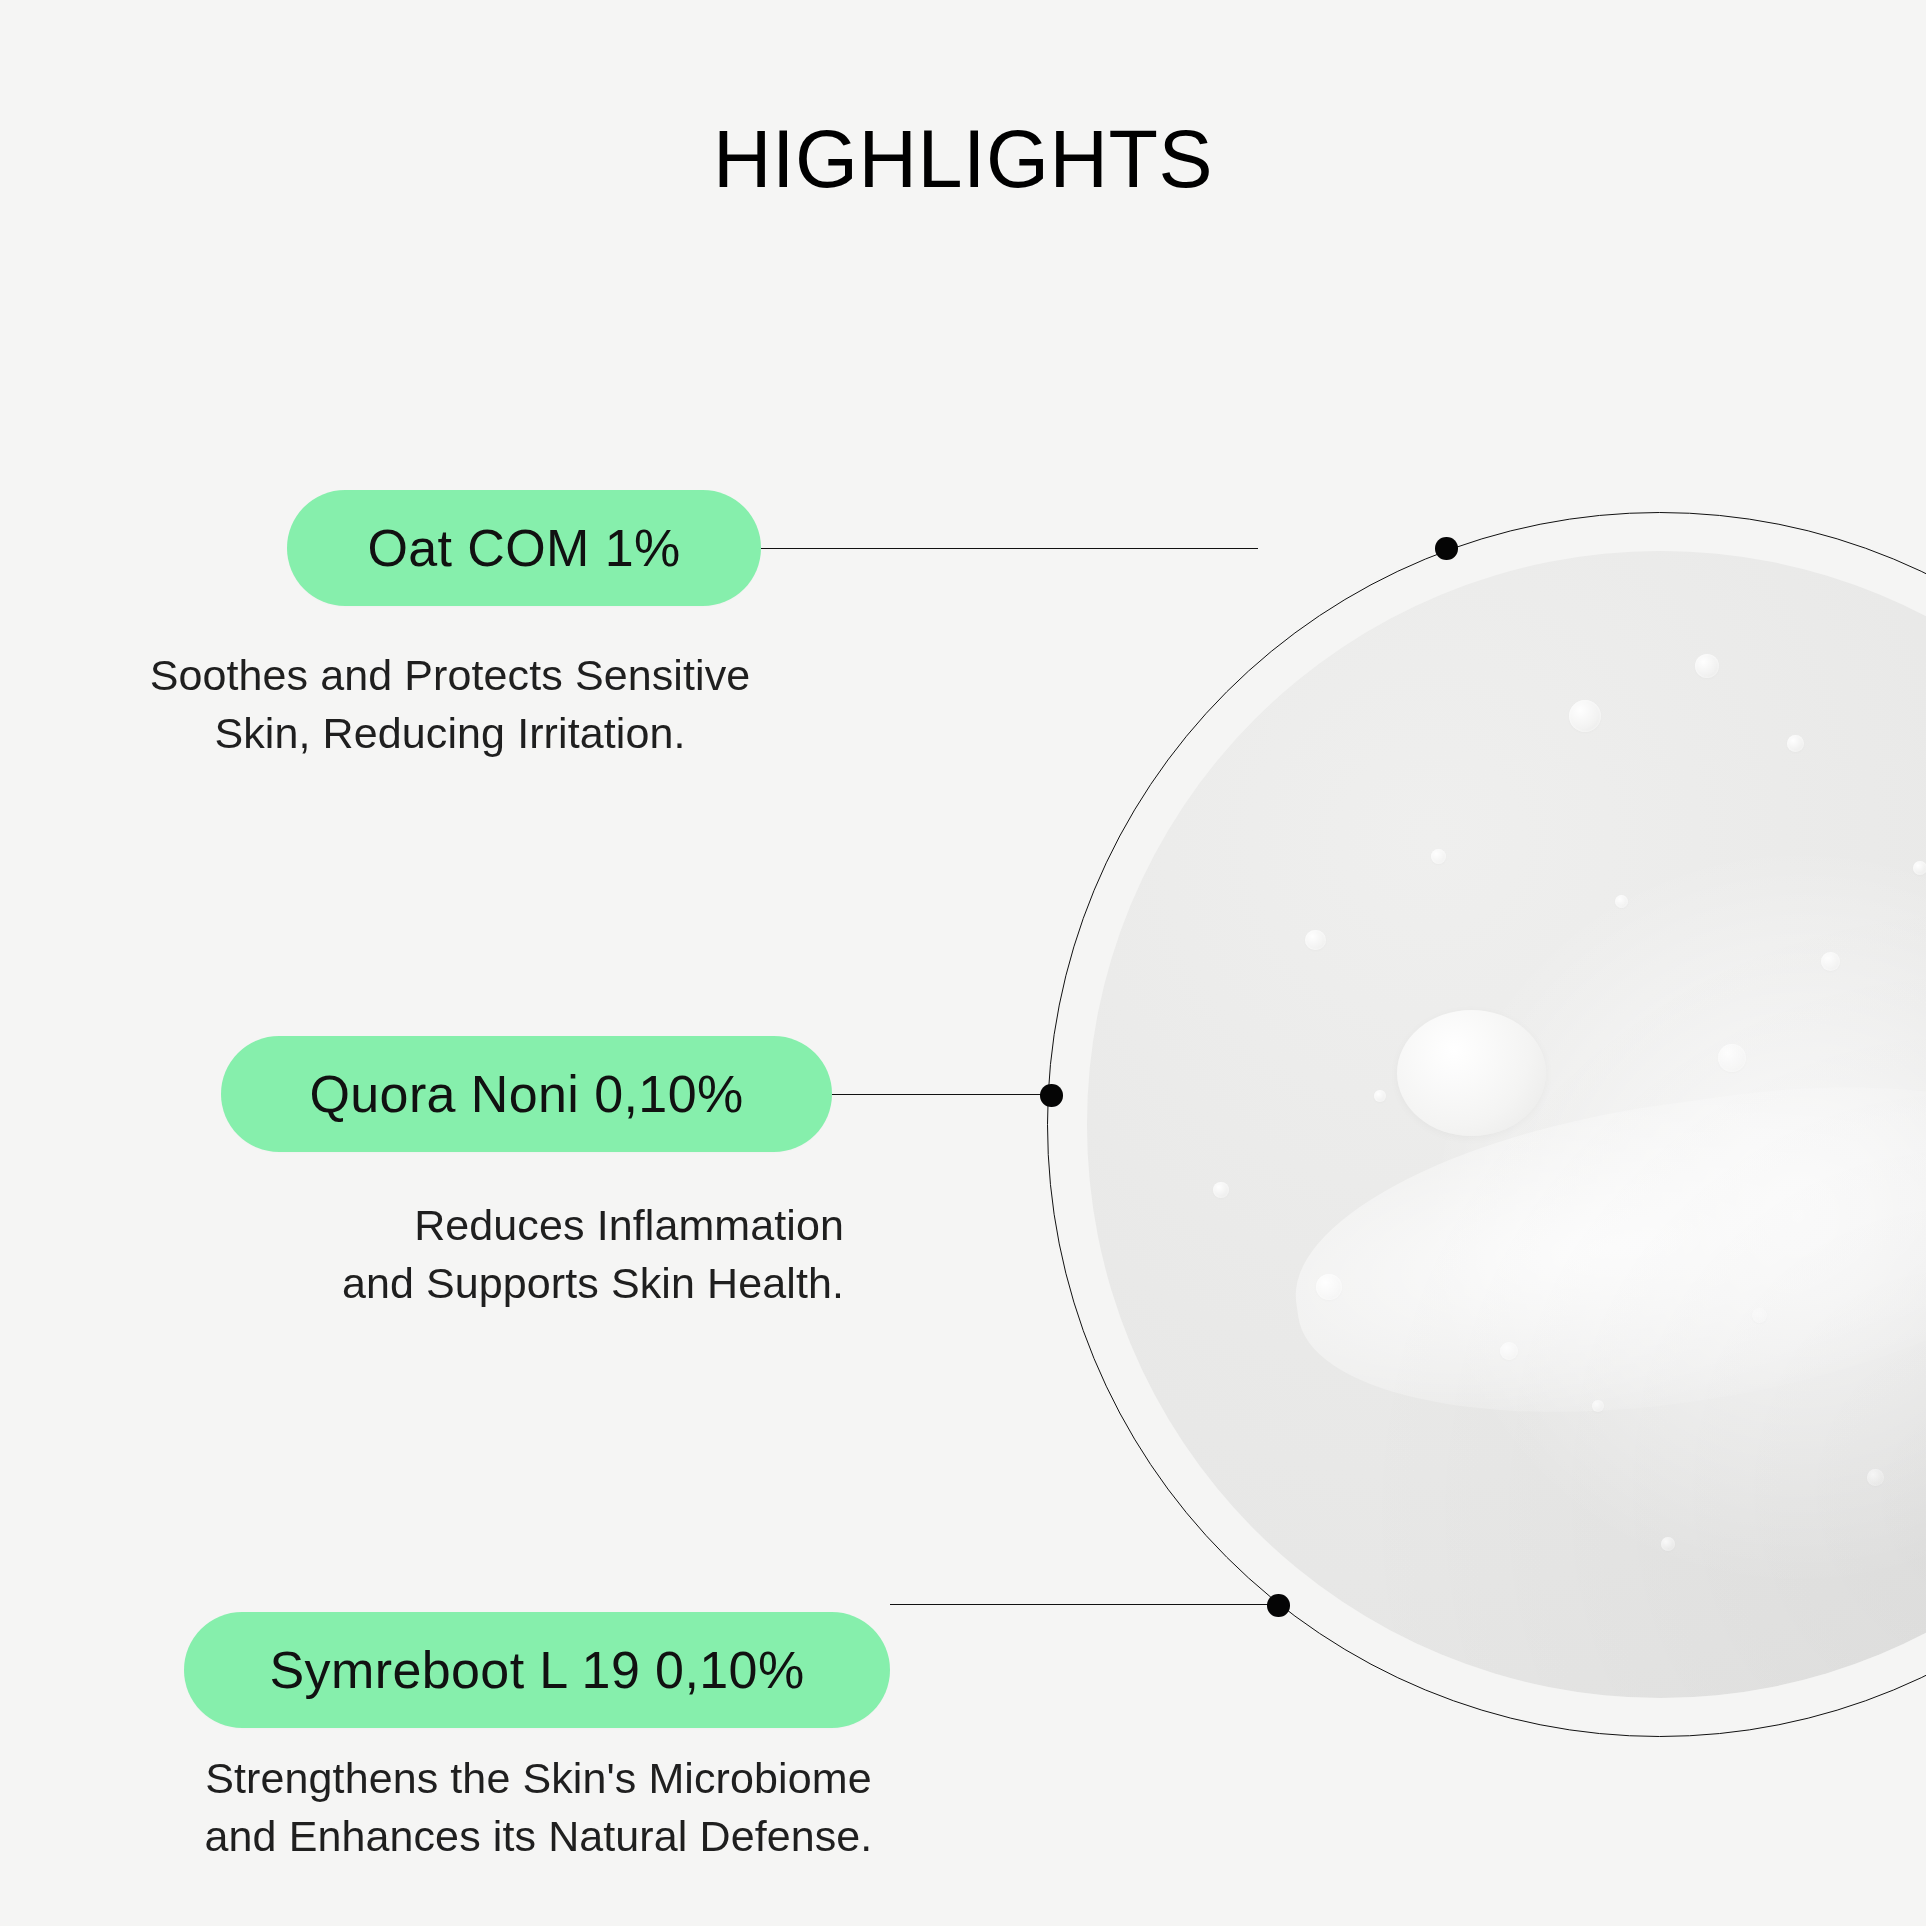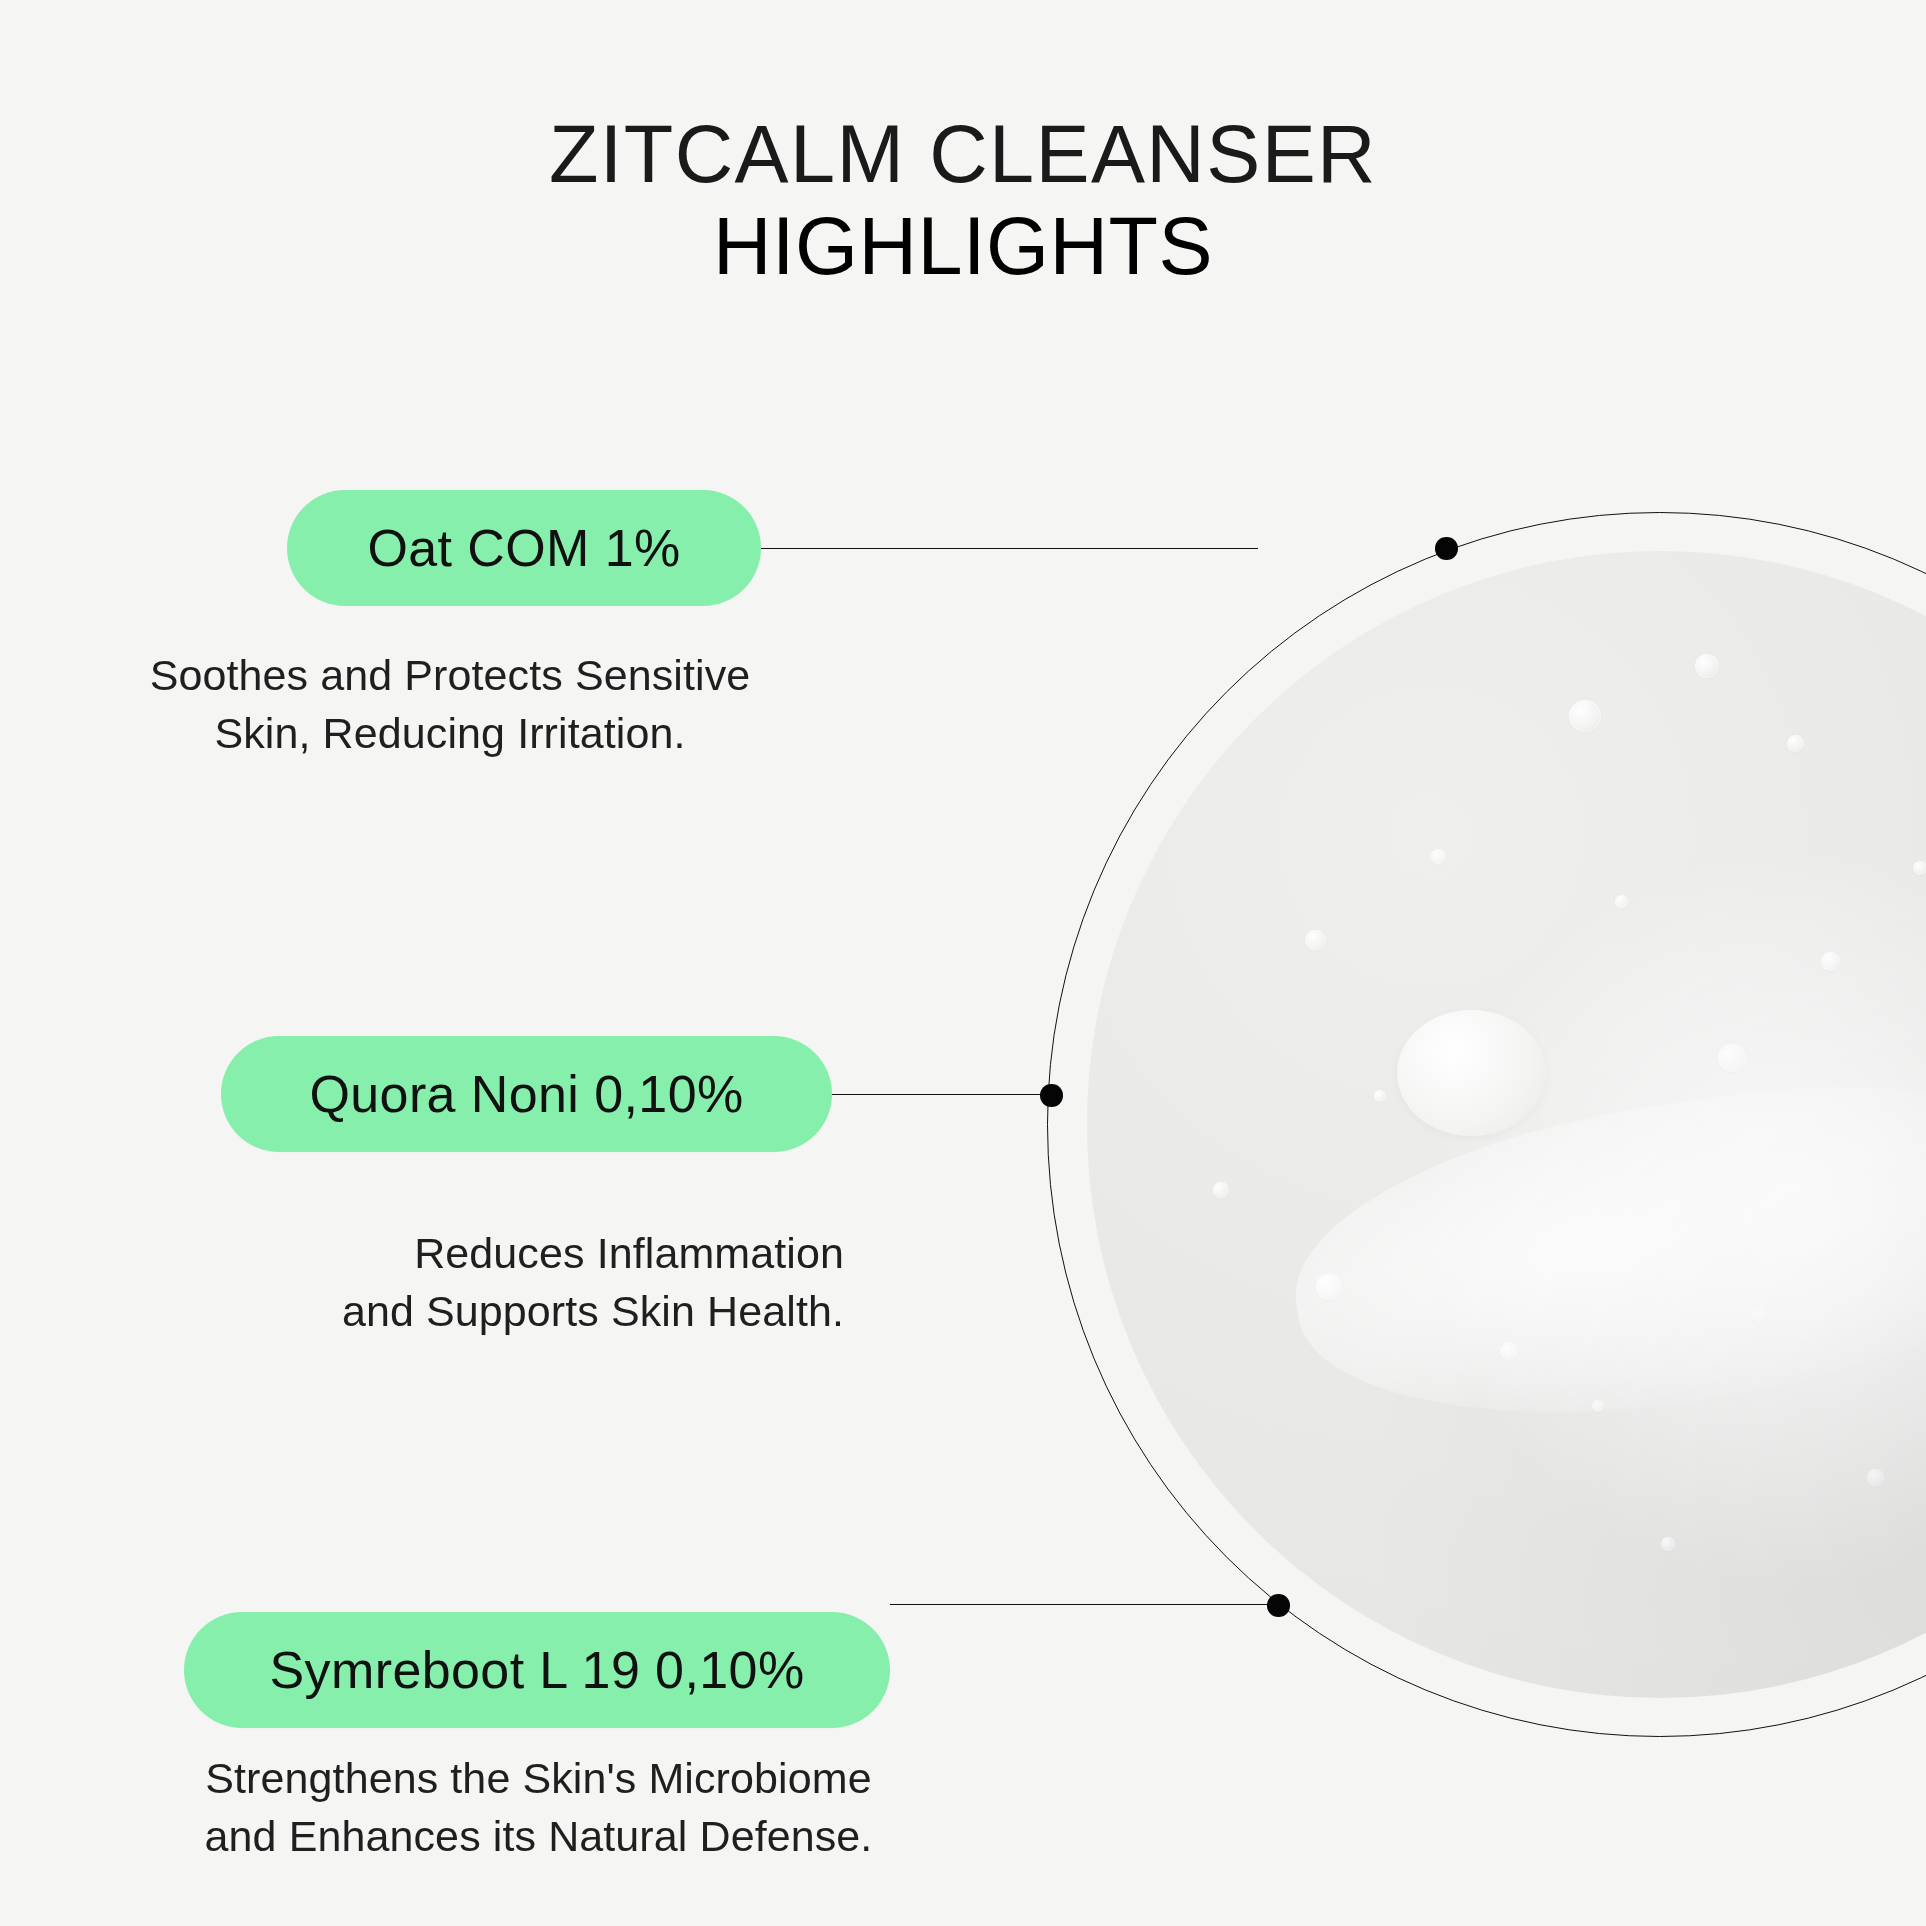--- a/index.html
+++ b/index.html
@@ -156,21 +156,20 @@
   }
   .desc.center { text-align: center; }
   .desc.right  { text-align: right; }
 </style>
 </head>
 <body>
 
 <div id="poster">
 
   <div class="heading-block">
-    <span class="heading-line-1">ZITCALM CLEANSER</span>
     <span class="heading-line-2">HIGHLIGHTS</span>
   </div>
 
   <div class="circle-outline"></div>
 
   <div class="product-disc">
     <div class="gel-streak"></div>
     <div class="gel-blob"></div>
     <div class="bubble" style="left:53%;top:9%;width:24px;height:24px;"></div>
     <div class="bubble" style="left:42%;top:13%;width:32px;height:32px;"></div>
@@ -204,21 +203,21 @@
 
   <div class="pill" style="left:287px; top:490px; width:474px; height:116px;">
     <span class="pill-label">Oat COM 1%</span>
   </div>
   <div class="desc center" style="left:122px; top:637px; width:656px;">Soothes and Protects Sensitive
 Skin, Reducing Irritation.</div>
 
   <div class="pill" style="left:221px; top:1036px; width:611px; height:116px;">
     <span class="pill-label">Quora Noni 0,10%</span>
   </div>
-  <div class="desc right" style="left:169px; top:1215px; width:675px;">Reduces Inflammation
+  <div class="desc right" style="left:169px; top:1187px; width:675px;">Reduces Inflammation
 and Supports Skin Health.</div>
 
   <div class="pill" style="left:184px; top:1612px; width:706px; height:116px;">
     <span class="pill-label">Symreboot L 19 0,10%</span>
   </div>
   <div class="desc center" style="left:131px; top:1740px; width:815px;">Strengthens the Skin's Microbiome
 and Enhances its Natural Defense.</div>
 
 </div>
 

